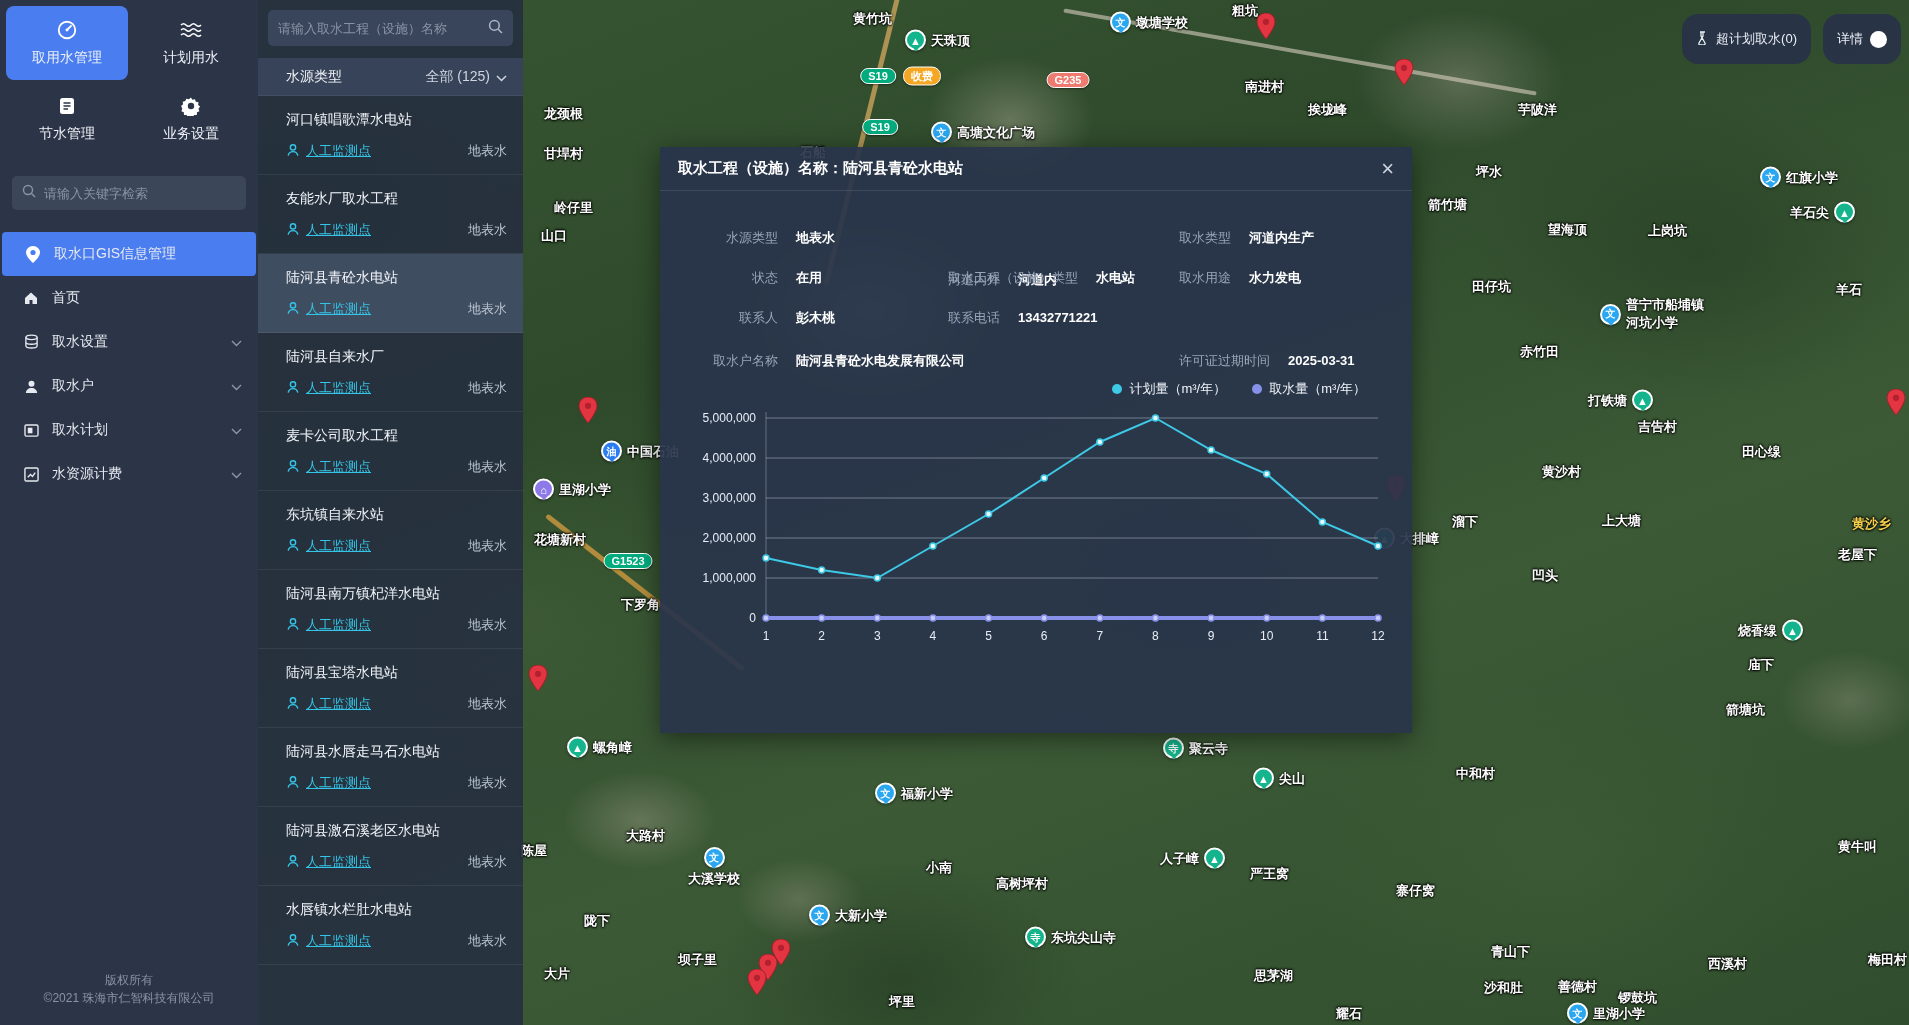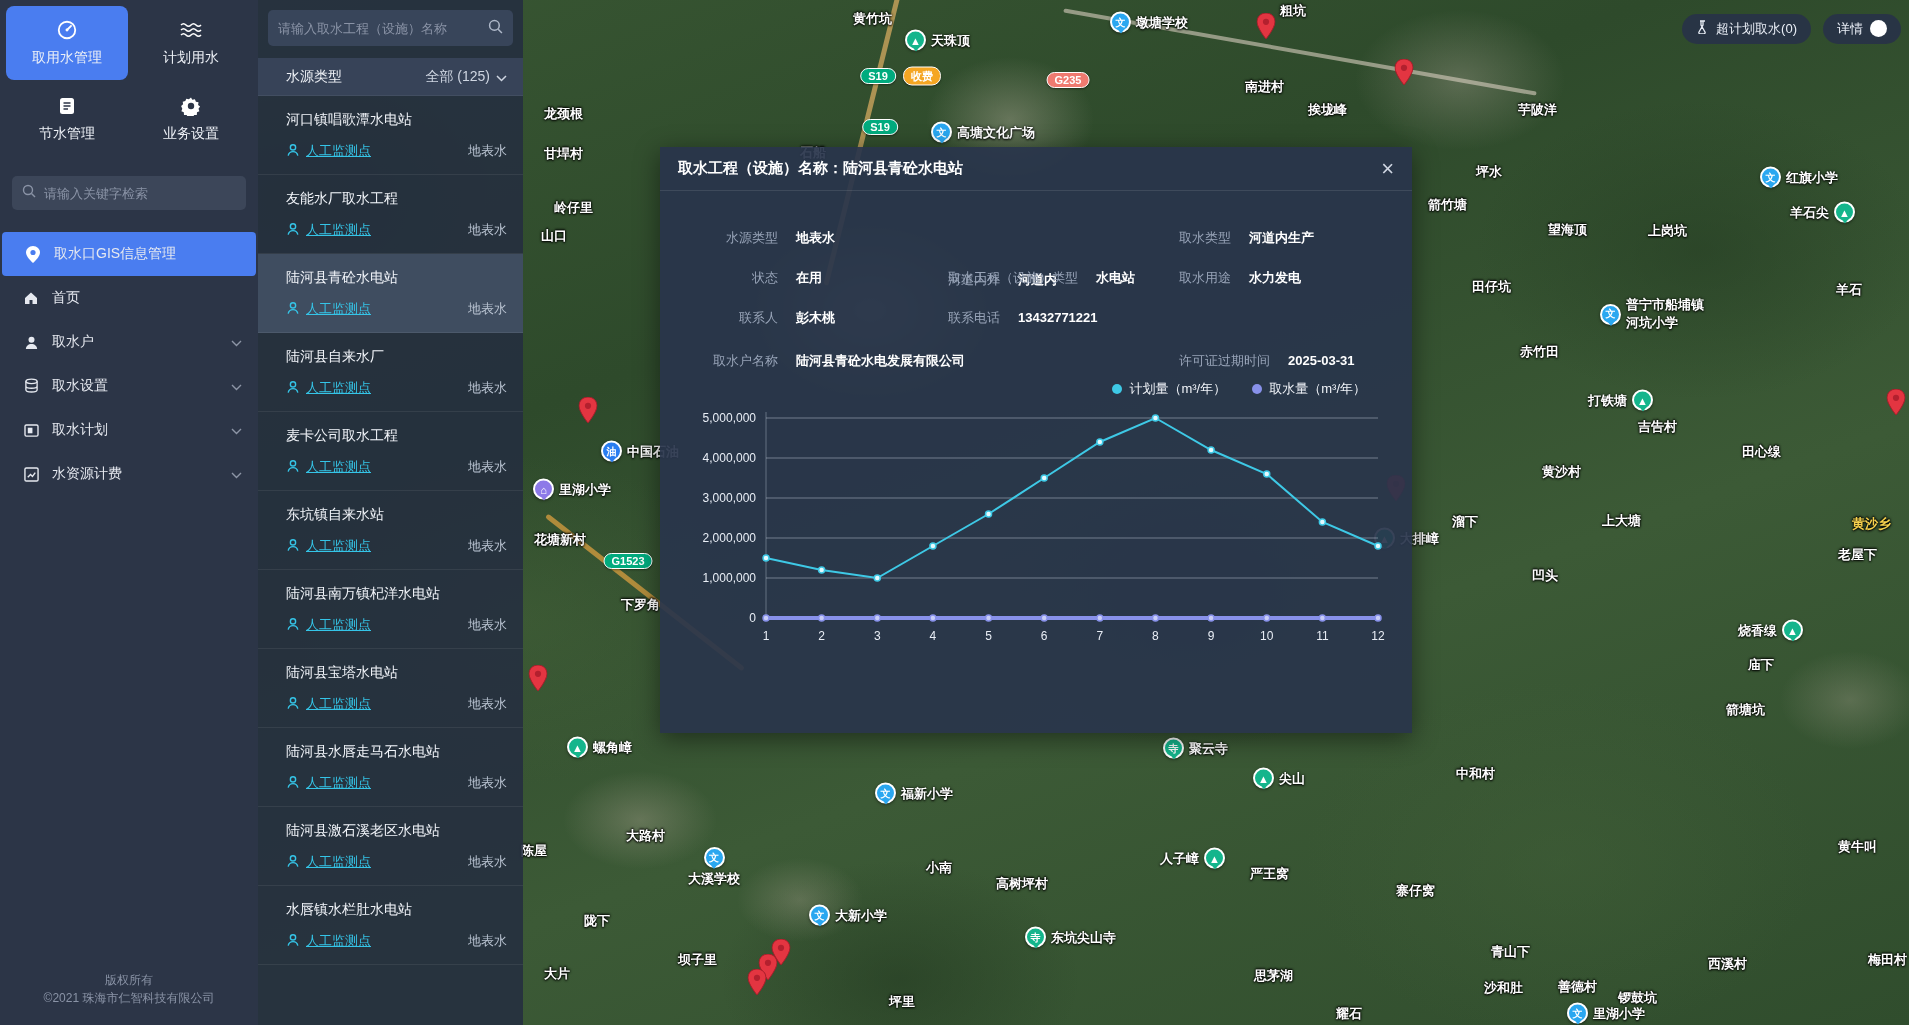--- a/index.html
+++ b/index.html
@@ -36,22 +36,22 @@
     display:flex; align-items:center; justify-content:center; color:#fff; font-size:11px; font-weight:700;
     box-shadow:0 1px 3px rgba(0,0,0,.5); flex:0 0 auto; }
   .dot::after { content:''; position:absolute; left:50%; bottom:-7px; transform:translateX(-50%);
     border:4px solid transparent; border-top:5px solid var(--c); }
   .red-pin { position:absolute; transform:translate(-50%,-100%); z-index:4; }
   .badge { position:absolute; transform:translate(-50%,-50%); color:#fff; font-size:11px; font-weight:700;
     padding:1px 7px; border-radius:9px; border:1.5px solid #fff; z-index:3; box-shadow:0 1px 2px rgba(0,0,0,.4); }
 
   
   #map-controls { position:absolute; top:14px; right:8px; display:flex; align-items:center; gap:12px; z-index:15; }
-  .pill { display:flex; align-items:flex-start; gap:7px; background:rgba(40,50,72,.9); border-radius:16px;
-    padding:6px 14px; color:#e9eef6; font-size:13px; cursor:pointer; }
+  .pill { display:flex; align-items:center; gap:7px; background:rgba(40,50,72,.9); border-radius:16px;
+    padding:16px 14px; color:#e9eef6; font-size:13px; cursor:pointer; }
   .toggle-knob { width:17px; height:17px; border-radius:50%; background:#fff; }
 
   
   #sidebar { position:absolute; left:0; top:0; width:258px; height:1025px; background:#2c3547; z-index:10;
     display:flex; flex-direction:column; }
   #app-tiles { display:grid; grid-template-columns:1fr 1fr; gap:2px; padding:6px; }
   .tile { height:74px; display:flex; flex-direction:column; align-items:center; justify-content:center; gap:8px;
     color:#eef1f7; font-size:14px; border-radius:8px; cursor:pointer; }
   .tile.active { background:#4a7df0; }
   .tile .ticon { height:22px; display:flex; align-items:center; }
@@ -107,21 +107,21 @@
 
 <div id="stage">
 
   <div id="map">
     <div class="road" style="left:862px;top:-30px;width:5px;height:320px;background:#caa45c;transform:rotate(14deg);"></div>
     <div class="road" style="left:1060px;top:50px;width:480px;height:4px;background:#d8cfc0;transform:rotate(10deg);opacity:.6;"></div>
     <div class="road" style="left:520px;top:590px;width:250px;height:5px;background:#d09a3e;transform:rotate(38deg);"></div>
     <div id="map-layers">
         <div class="map-label" style="left: 853px; top: 18px;">黄竹坑</div>
         <div class="map-label" style="left: 800px; top: 152px;">石船</div>
-        <div class="map-label" style="left: 1280px; top: 10px;">粗坑</div>
+        <div class="map-label" style="left: 1232px; top: 10px;">粗坑</div>
         <div class="map-label" style="left: 1245px; top: 86px;">南进村</div>
         <div class="map-label" style="left: 1308px; top: 109px;">挨垅峰</div>
         <div class="map-label" style="left: 1518px; top: 109px;">芋陂洋</div>
         <div class="map-label" style="left: 1476px; top: 171px;">坪水</div>
         <div class="map-label" style="left: 1428px; top: 204px;">箭竹塘</div>
         <div class="map-label" style="left: 1548px; top: 229px;">望海顶</div>
         <div class="map-label" style="left: 1648px; top: 230px;">上岗坑</div>
         <div class="map-label" style="left: 1472px; top: 286px;">田仔坑</div>
         <div class="map-label" style="left: 1836px; top: 289px;">羊石</div>
         <div class="map-label" style="left: 1520px; top: 351px;">赤竹田</div>
@@ -360,38 +360,38 @@
         <div class="m-item">
           <span class="micon">
             <svg width="16" height="16" viewBox="0 0 16 16">
               <path d="M2 8l6-5.5L14 8v6H9.5v-4h-3v4H2z" fill="#e6e9f0"></path>
             </svg>
           </span>
           <span>首页</span>
         </div>
         <div class="m-item">
           <span class="micon">
+            <svg width="15" height="16" viewBox="0 0 16 16">
+              <ellipse cx="8" cy="3" rx="6" ry="2.4" fill="none" stroke="#e6e9f0" stroke-width="1.4"></ellipse>
+              <path d="M2 3v9c0 1.3 2.7 2.4 6 2.4s6-1.1 6-2.4V3M2 8c0 1.3 2.7 2.4 6 2.4S14 9.3 14 8" fill="none" stroke="#e6e9f0" stroke-width="1.4"></path>
+            </svg>
+          </span>
+          <span>取水设置</span>
+          <span class="chev"><svg width="11" height="7" viewBox="0 0 11 7">
+              <path d="M1 1l4.5 4.5L10 1" fill="none" stroke="#aeb6c6" stroke-width="1.4"></path>
+            </svg></span>
+        </div>
+        <div class="m-item">
+          <span class="micon">
             <svg width="15" height="15" viewBox="0 0 16 16">
               <circle cx="8" cy="5" r="3.2" fill="#e6e9f0"></circle>
               <path d="M2 15c0-3.3 2.7-5.5 6-5.5s6 2.2 6 5.5z" fill="#e6e9f0"></path>
             </svg>
           </span>
           <span>取水户</span>
-          <span class="chev"><svg width="11" height="7" viewBox="0 0 11 7">
-              <path d="M1 1l4.5 4.5L10 1" fill="none" stroke="#aeb6c6" stroke-width="1.4"></path>
-            </svg></span>
-        </div>
-        <div class="m-item">
-          <span class="micon">
-            <svg width="15" height="16" viewBox="0 0 16 16">
-              <ellipse cx="8" cy="3" rx="6" ry="2.4" fill="none" stroke="#e6e9f0" stroke-width="1.4"></ellipse>
-              <path d="M2 3v9c0 1.3 2.7 2.4 6 2.4s6-1.1 6-2.4V3M2 8c0 1.3 2.7 2.4 6 2.4S14 9.3 14 8" fill="none" stroke="#e6e9f0" stroke-width="1.4"></path>
-            </svg>
-          </span>
-          <span>取水设置</span>
           <span class="chev"><svg width="11" height="7" viewBox="0 0 11 7">
               <path d="M1 1l4.5 4.5L10 1" fill="none" stroke="#aeb6c6" stroke-width="1.4"></path>
             </svg></span>
         </div>
         <div class="m-item">
           <span class="micon">
             <svg width="15" height="13" viewBox="0 0 16 14">
               <rect x="1" y="1" width="14" height="12" rx="1.5" fill="none" stroke="#e6e9f0" stroke-width="1.5"></rect>
               <rect x="4" y="4" width="5" height="6" fill="#e6e9f0"></rect>
             </svg>

